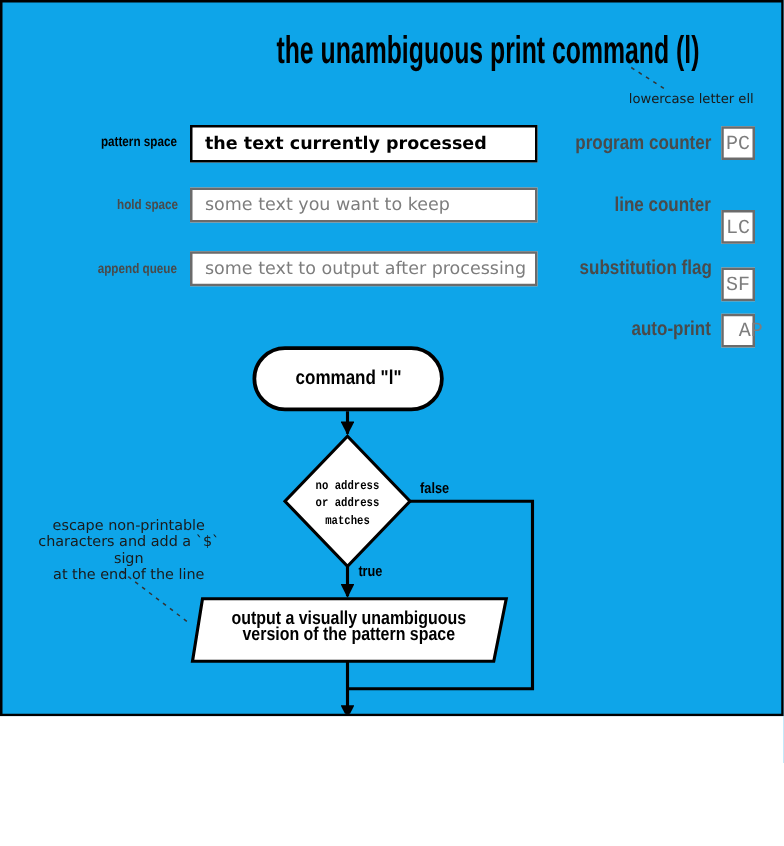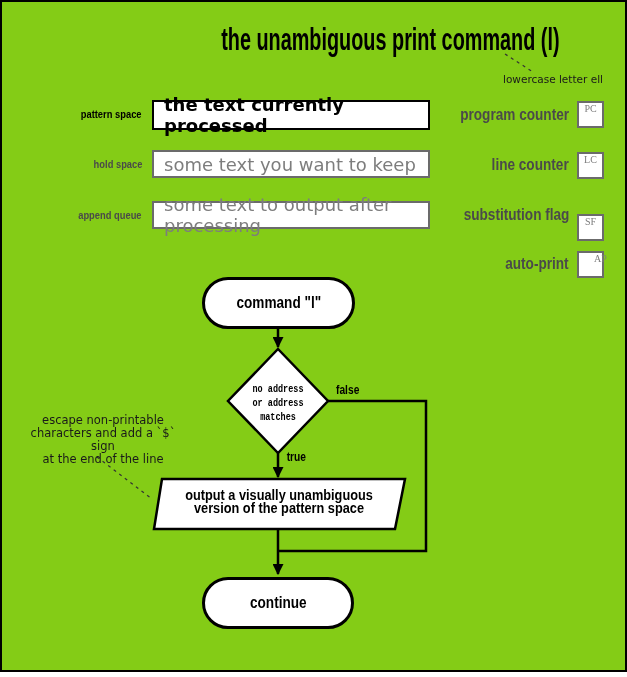--- a/index.html
+++ b/index.html
@@ -1,42 +1,42 @@
 <!DOCTYPE html>
 <html><head>
 <meta charset="utf-8">
 <style>
   html,body{margin:0;padding:0;background:#fff;}
   .canvas{
-    position:relative;width:627px;height:672px;box-sizing:border-box;
-    border:2px solid #000;background:#84cc16;overflow:hidden;
+    position:relative;width:627px;height:573px;box-sizing:border-box;
+    border:2px solid #000;background:#0ea5e9;overflow:hidden;
     font-family:"Liberation Sans",sans-serif;color:#000;
   }
   .overlay{position:absolute;left:0;top:0;width:627px;height:677px;}
   .abs{position:absolute;}
   
   .c85{display:inline-block;transform:scaleX(0.85);transform-origin:50% 50%;white-space:nowrap;}
   .c85.right{transform-origin:100% 50%;}
   
   .title{left:124px;top:25px;width:400px;text-align:center;}
   .title-span{display:inline-block;font-weight:bold;font-size:31px;line-height:26px;
     transform:scaleX(0.64);transform-origin:50% 50%;white-space:nowrap;}
   .small-note{font-family:"DejaVu Sans",sans-serif;font-size:10.5px;line-height:12px;color:#1a1a1a;}
   
   .lbl{left:0;width:140px;text-align:right;font-weight:bold;font-size:11px;line-height:16px;color:#4a4a4a;}
   .lbl.dark{color:#000;}
   .sbox{left:150px;width:278px;box-sizing:border-box;border:2px solid #6b6b6b;background:#fff;
     display:flex;align-items:center;padding-left:10px;
-    font-family:"DejaVu Sans",sans-serif;font-size:18px;color:#7d7d7d;}
+    font-family:"DejaVu Sans",sans-serif;font-size:14px;color:#7d7d7d;}
   .sbox.dark{border-color:#000;color:#000;font-weight:bold;}
   
   .rlbl{left:380px;width:187px;text-align:right;font-weight:bold;font-size:16px;line-height:16px;color:#4a4a4a;}
   .rbox{left:575px;width:27px;height:27px;box-sizing:border-box;border:2px solid #6b6b6b;background:#fff;
-    display:flex;justify-content:center;
-    font-family:Liberation Serif, serif;font-size:10px;color:#7d7d7d;}
+    display:flex;align-items:center;justify-content:center;
+    font-family:Liberation Mono, monospace;font-size:16px;color:#7d7d7d;}
   
   .stadium{box-sizing:border-box;border:3px solid #000;border-radius:26px;background:#fff;
     display:flex;align-items:center;justify-content:center;font-weight:bold;font-size:16px;}
   .decision-text{left:206px;top:381px;width:140px;text-align:center;
     font-weight:bold;font-size:10px;line-height:14px;font-family:Liberation Mono, monospace;}
   .dline{display:block;transform:scaleX(0.85);transform-origin:50% 50%;white-space:nowrap;}
   .process-text{left:157px;top:486px;width:240px;text-align:center;
     font-weight:bold;font-size:15px;line-height:13px;}
   .branch{font-weight:bold;font-size:12px;line-height:12px;}
   .note{left:19px;top:412px;width:164px;text-align:center;
@@ -92,21 +92,21 @@
   <div class="abs rlbl" style="top:105px;">
     <span class="c85 right">program counter</span>
   </div>
   <div class="abs rbox" style="top:99px;">
     <span>PC</span>
   </div>
 
   <div class="abs rlbl" style="top:155px;">
     <span class="c85 right">line counter</span>
   </div>
-  <div class="abs rbox" style="top:150px;">
+  <div class="abs rbox" style="top:166px;">
     <span>LC</span>
   </div>
 
   <div class="abs rlbl" style="top:205px;">
     <span class="c85 right">substitution flag</span>
   </div>
   <div class="abs rbox" style="top:212px;">
     <span>SF</span>
   </div>
 

